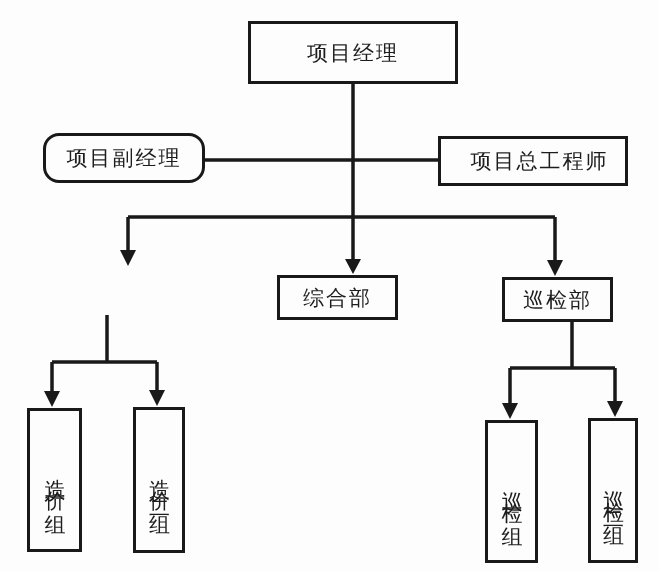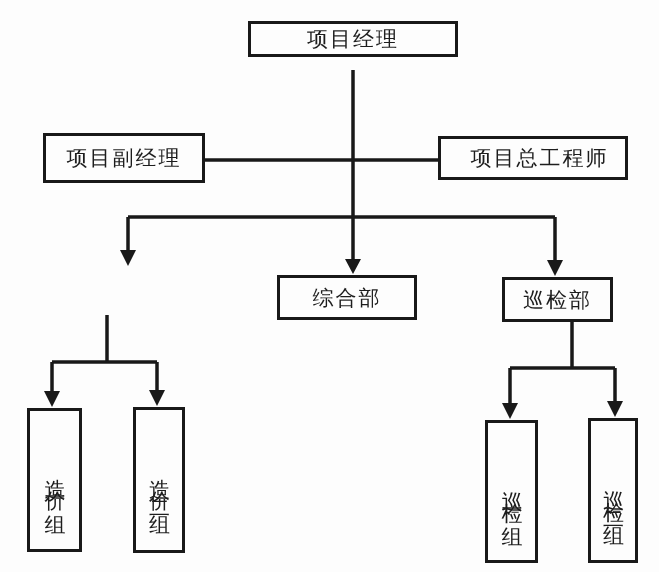--- a/index.html
+++ b/index.html
@@ -31,25 +31,25 @@
     align-items: center;
     justify-content: center;
     font-size: 21px;
     font-weight: 500;
     color: #1d1d1d;
     letter-spacing: 2px;
     white-space: nowrap;
     text-align: center;
   }
   
-  .n-pm        { left: 248px; top: 21px;  width: 210px; height: 36px; }
-  .n-deputy    { left: 43px;  top: 133px; width: 162px; height: 50px; }
-  .n-chief     { left: 438px; top: 136px; width: 190px; height: 44px; padding-left: 13px; }
+  .n-pm        { left: 248px; top: 21px;  width: 210px; height: 63px; }
+  .n-deputy    { left: 43px;  top: 133px; width: 162px; height: 50px; border-radius: 16px; }
+  .n-chief     { left: 438px; top: 136px; width: 190px; height: 50px; padding-left: 13px; }
   .n-cost      { left: 41px;  top: 267px; width: 134px; height: 48px; }
-  .n-general   { left: 277px; top: 275px; width: 140px; height: 45px; }
+  .n-general   { left: 277px; top: 275px; width: 121px; height: 45px; }
   .n-inspect   { left: 502px; top: 277px; width: 111px; height: 45px; }
   
   .n-cost-g1   { left: 27px;  top: 408px; width: 55px; height: 144px; }
   .n-cost-g2   { left: 133px; top: 407px; width: 52px; height: 146px; }
   .n-insp-g1   { left: 485px; top: 420px; width: 53px; height: 143px; }
   .n-insp-g2   { left: 588px; top: 418px; width: 50px; height: 145px; }
   .vnode .vtext {
     writing-mode: vertical-rl;
     text-orientation: upright;
     letter-spacing: 12px;

